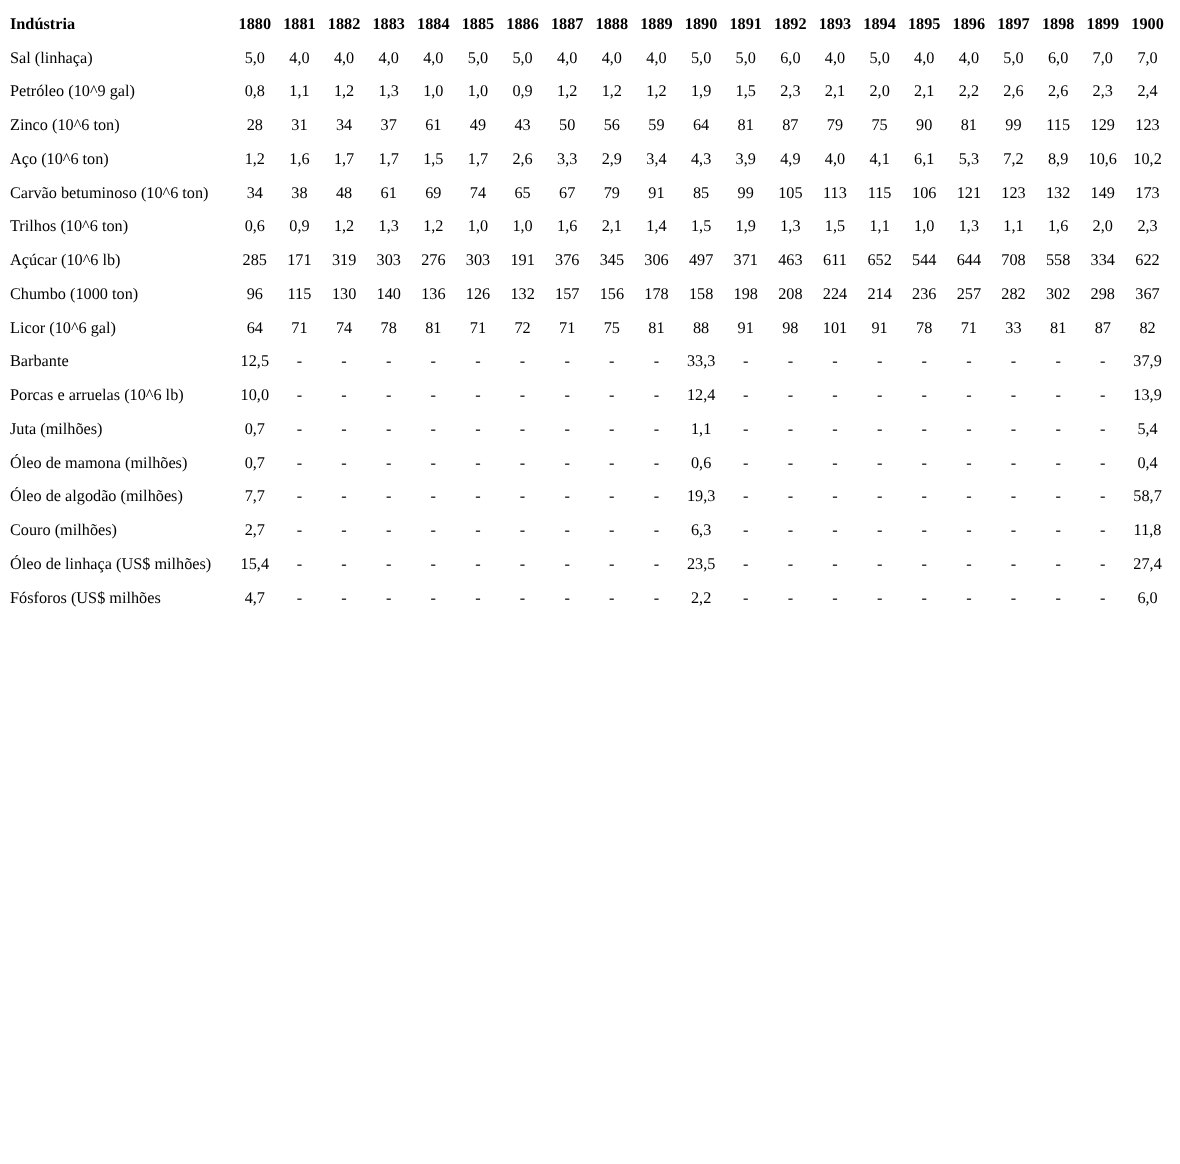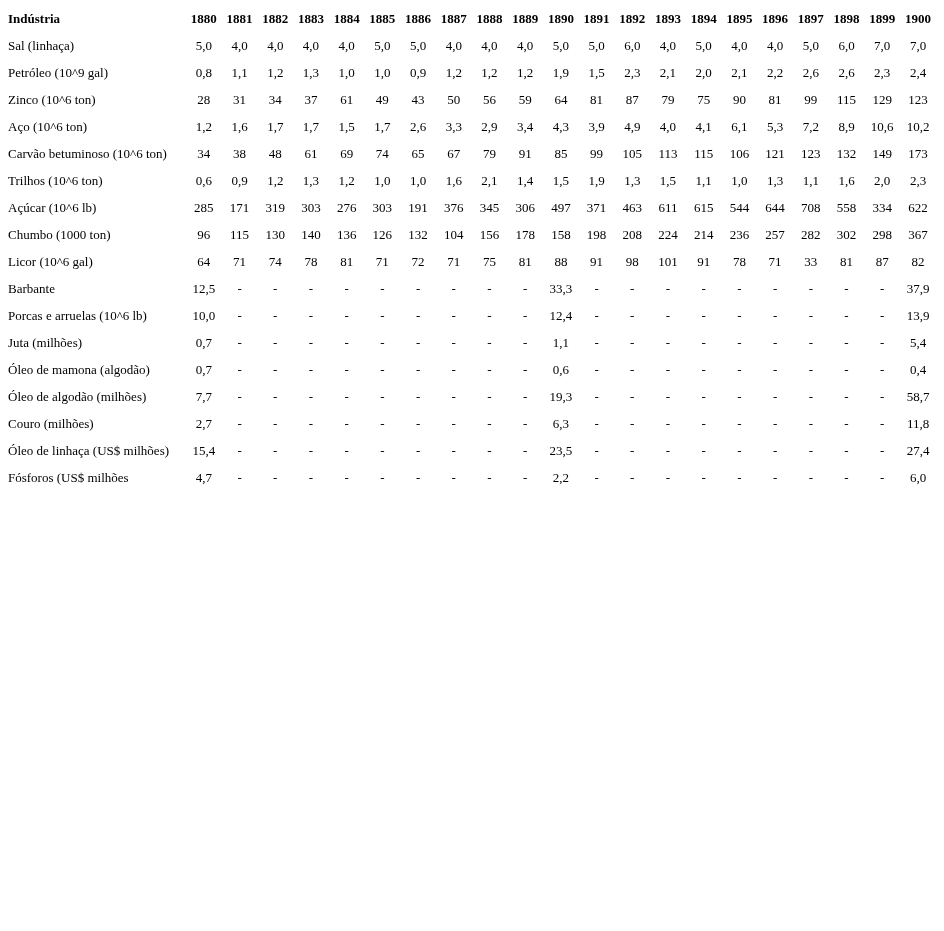--- a/index.html
+++ b/index.html
@@ -245,38 +245,38 @@
           <td>276</td>
           <td>303</td>
           <td>191</td>
           <td>376</td>
           <td>345</td>
           <td>306</td>
           <td>497</td>
           <td>371</td>
           <td>463</td>
           <td>611</td>
-          <td>615</td>
+          <td>652</td>
           <td>544</td>
           <td>644</td>
           <td>708</td>
           <td>558</td>
           <td>334</td>
           <td>622</td>
         </tr>
         <tr>
           <td class="label-cell">Chumbo (1000 ton)</td>
           <td>96</td>
           <td>115</td>
           <td>130</td>
           <td>140</td>
           <td>136</td>
           <td>126</td>
           <td>132</td>
-          <td>104</td>
+          <td>157</td>
           <td>156</td>
           <td>178</td>
           <td>158</td>
           <td>198</td>
           <td>208</td>
           <td>224</td>
           <td>214</td>
           <td>236</td>
           <td>257</td>
           <td>282</td>
@@ -374,21 +374,21 @@
           <td>-</td>
           <td>-</td>
           <td>-</td>
           <td>-</td>
           <td>-</td>
           <td>-</td>
           <td>-</td>
           <td>5,4</td>
         </tr>
         <tr>
-          <td class="label-cell">Óleo de mamona (algodão)</td>
+          <td class="label-cell">Óleo de mamona (milhões)</td>
           <td>0,7</td>
           <td>-</td>
           <td>-</td>
           <td>-</td>
           <td>-</td>
           <td>-</td>
           <td>-</td>
           <td>-</td>
           <td>-</td>
           <td>-</td>

